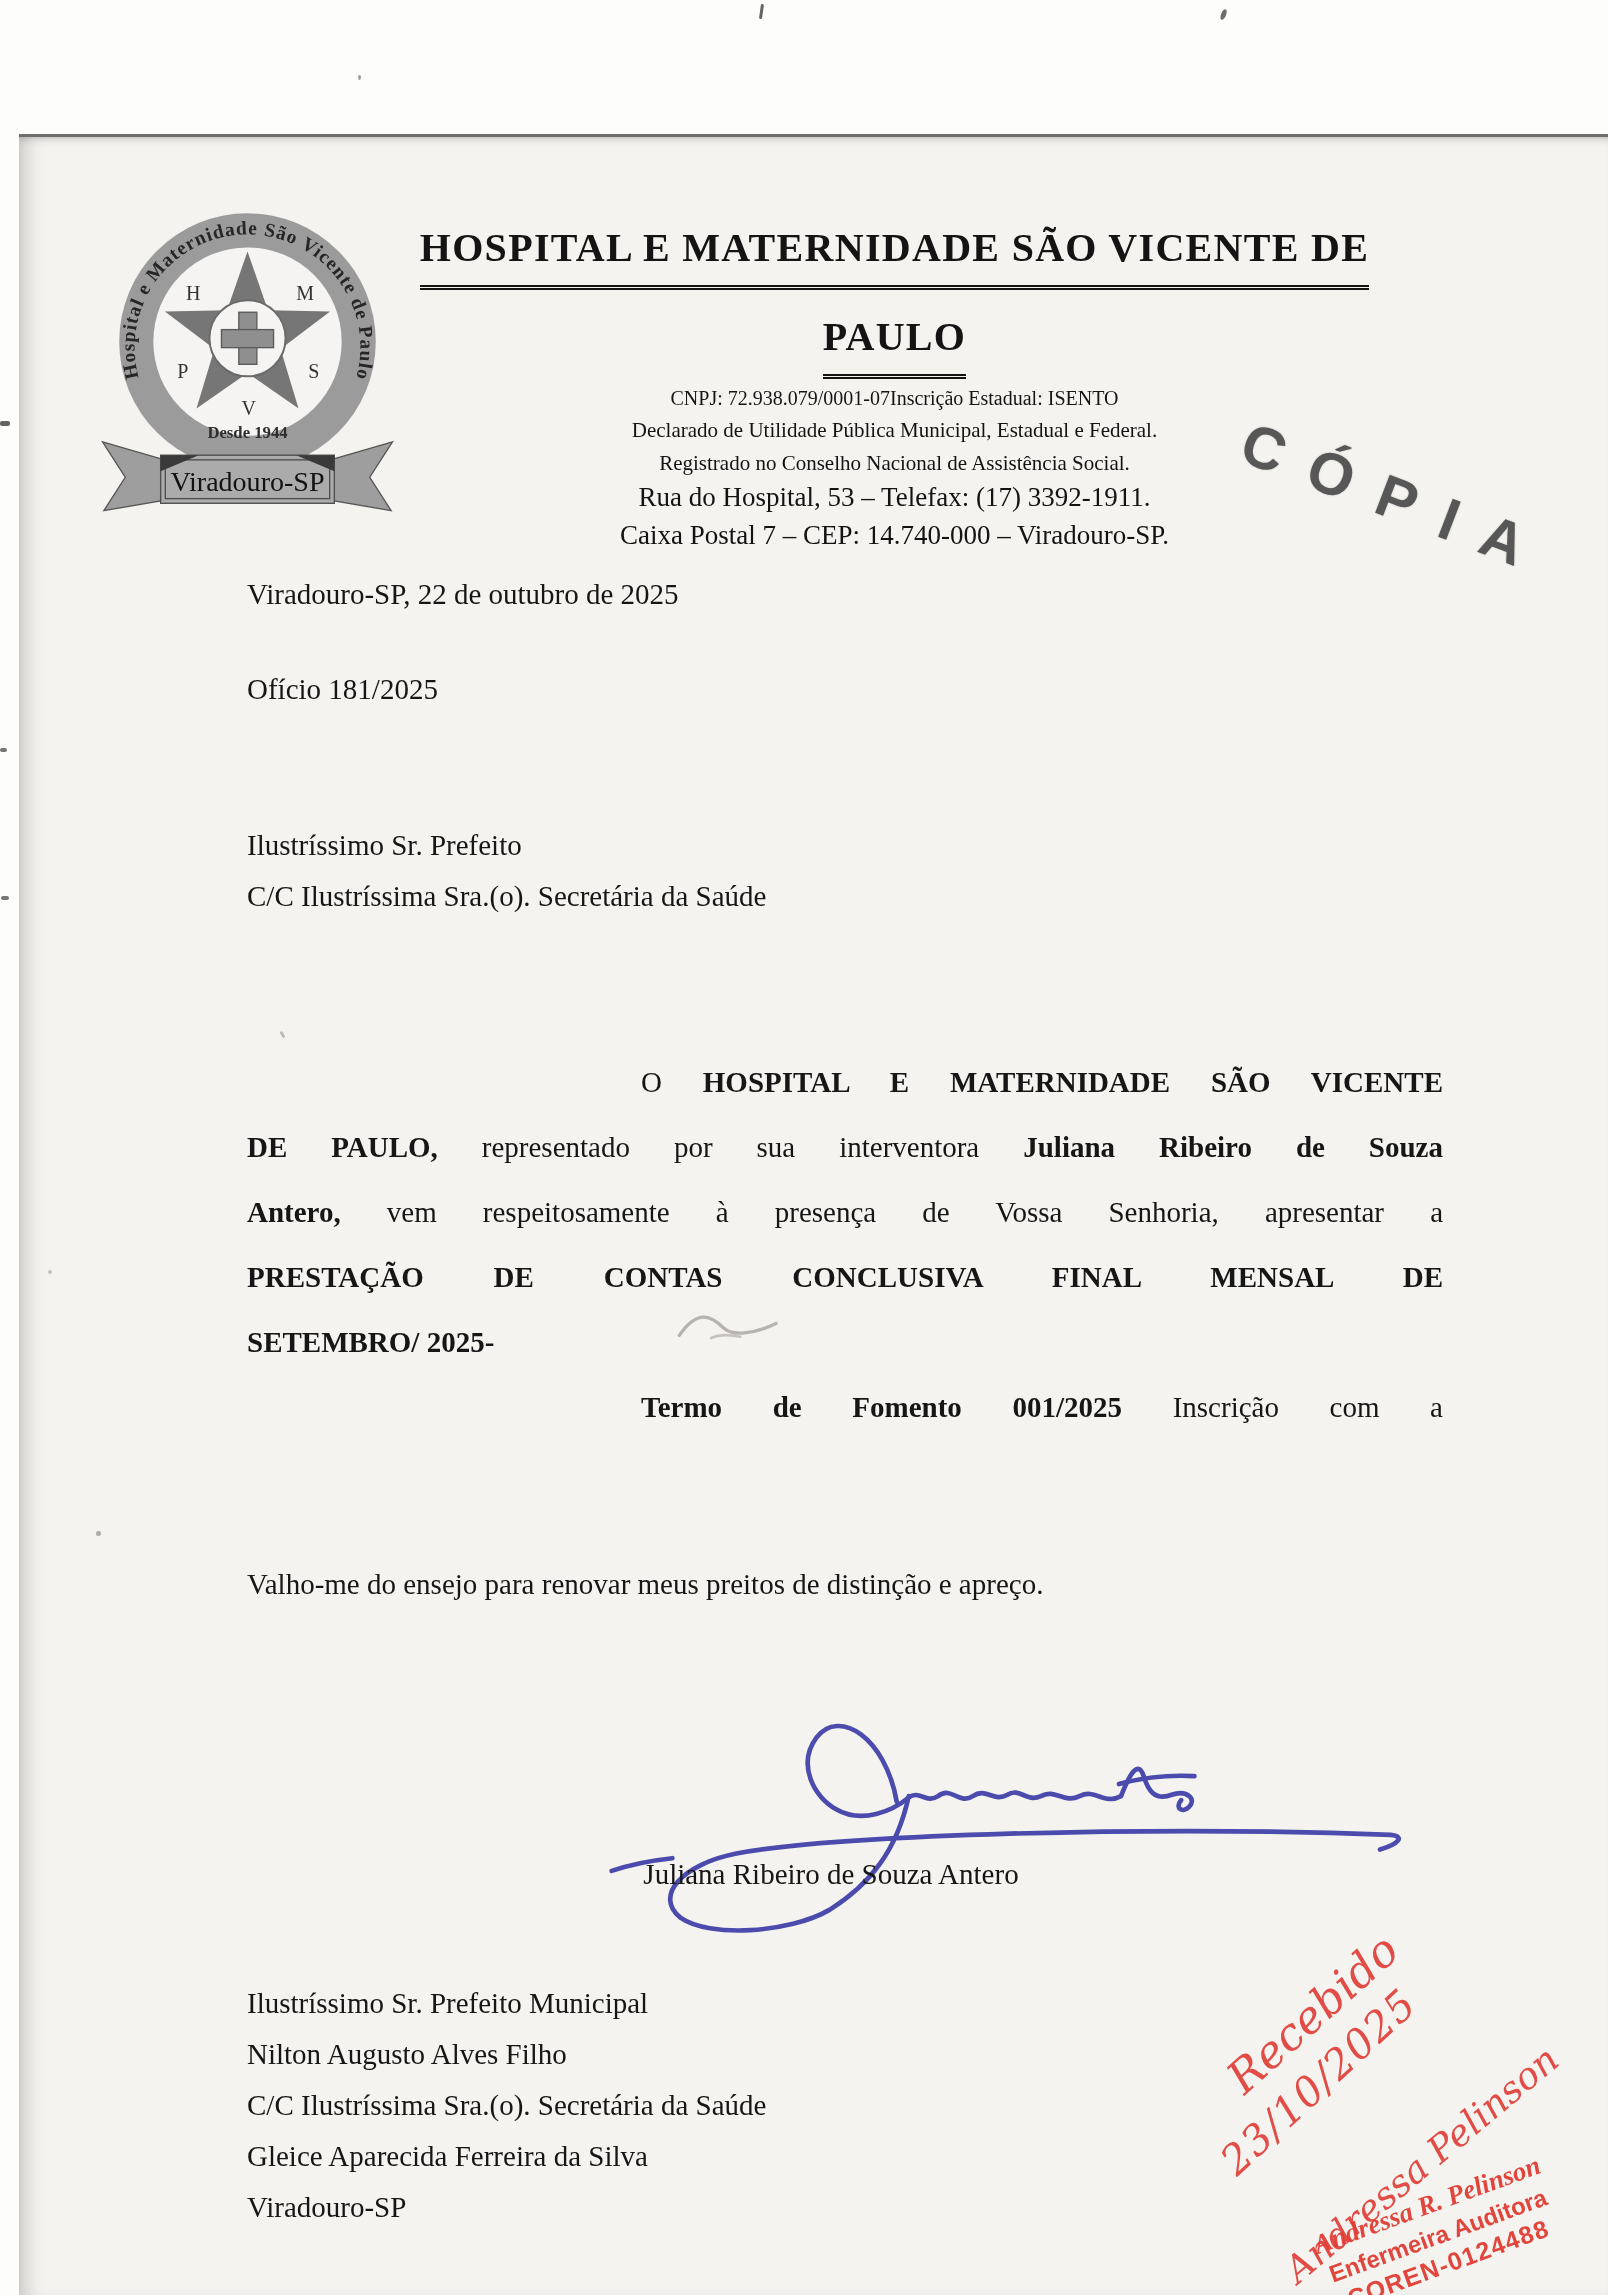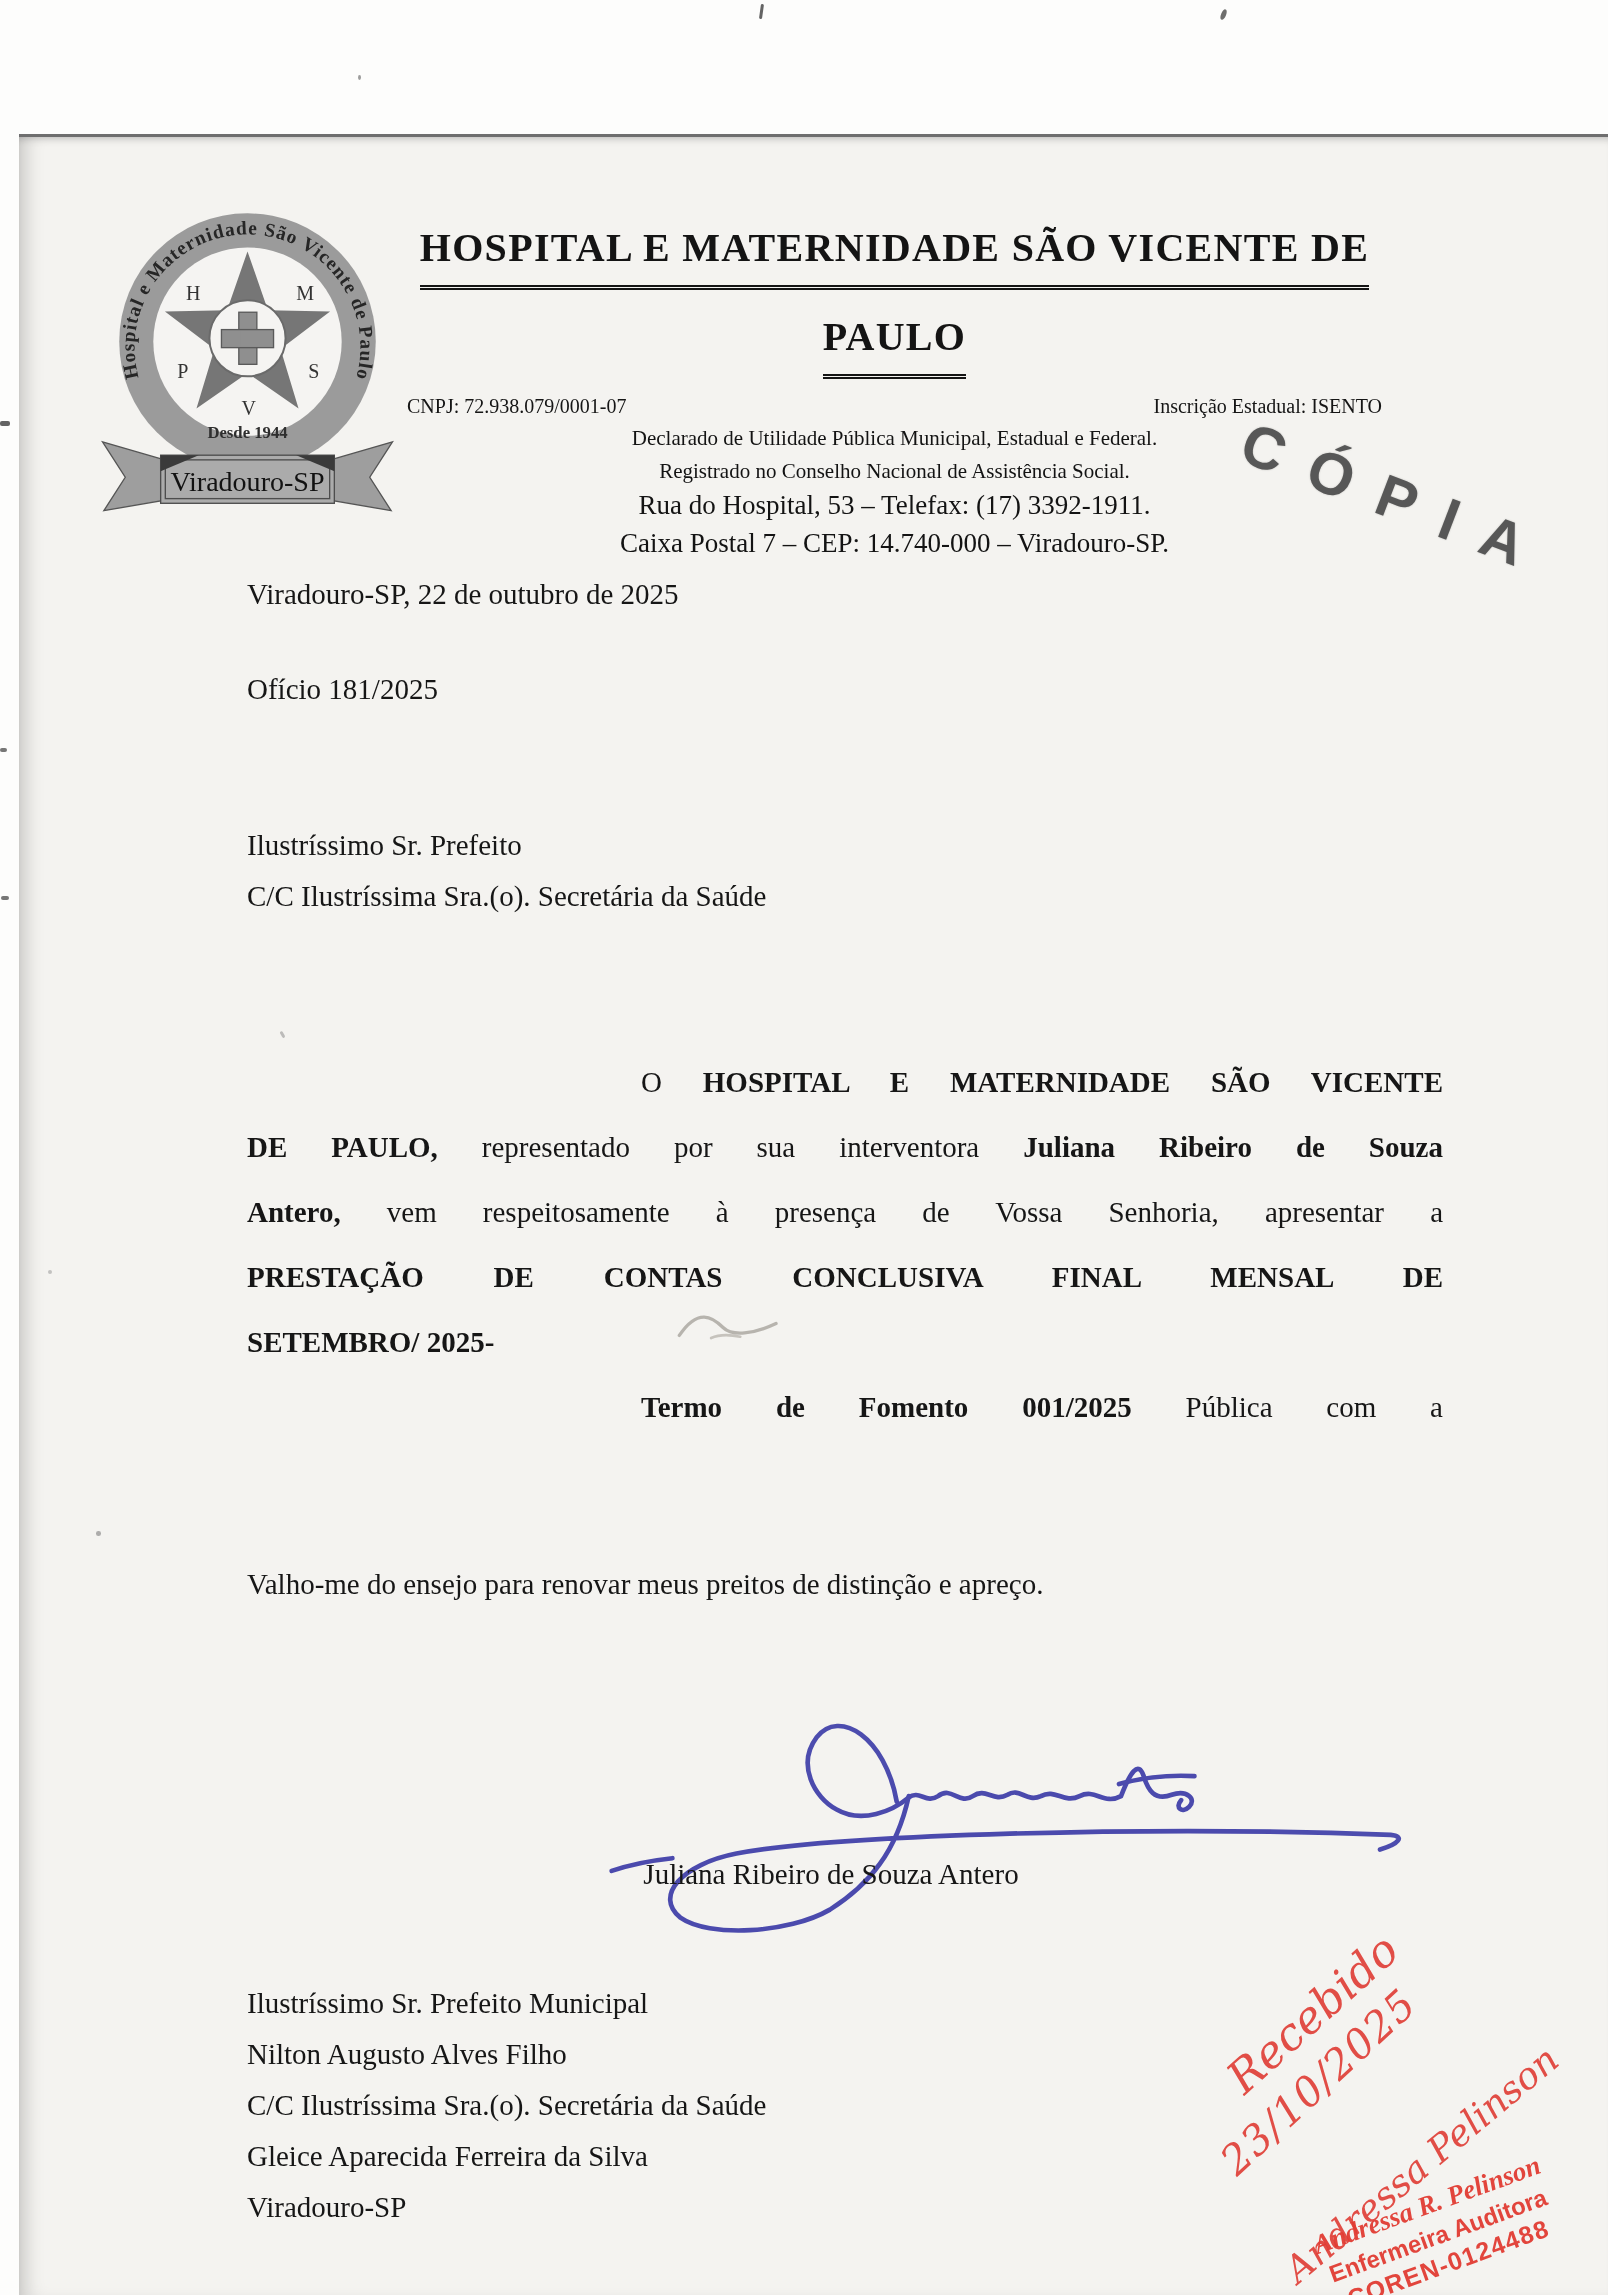--- a/index.html
+++ b/index.html
@@ -12,21 +12,21 @@
     position:absolute;left:18.7px;top:134px;right:0;bottom:0;
     background:#f4f3f0;border-top:3.3px solid #6e6e6e;
     box-shadow:inset 17.4px 0 20px -12px rgba(0,0,0,.20), inset 0 6.7px 9.4px -6.7px rgba(0,0,0,.28);
   }
   
   .logo{position:absolute;left:97px;top:200px;width:301px;height:324px;}
   .header-text{position:absolute;left:407px;top:226px;width:975px;text-align:center;}
   .title-line{display:inline-block;font-weight:bold;font-size:40px;letter-spacing:1.3px;
     color:#141414;border-bottom:5.3px double #141414;padding-bottom:14px;line-height:1.12;}
   .title2{margin-top:25px;}
-  .cnpj-row{display:flex;justify-content:space-between;margin-top:16px;font-size:20px;color:#151515;}
+  .cnpj-row{display:flex;justify-content:center;margin-top:8px;font-size:20px;color:#151515;}
   .hline-s{margin-top:8px;font-size:21px;color:#131313;}
   .hline-m{margin-top:6.7px;font-size:27px;color:#131313;}
   
   .copia{
     position:absolute;left:1256px;top:409px;transform:rotate(21deg);transform-origin:left top;
     font-family:"Liberation Sans",sans-serif;font-weight:bold;font-size:59px;
     letter-spacing:28px;color:#424242;opacity:.88;text-shadow:0 0 2px rgba(70,70,70,.35);
   }
   
   .abs{position:absolute;}
@@ -125,21 +125,21 @@
   </div>
 
   <div class="speck" style="left:281px;top:1031px;width:3.3px;height:7.3px;transform:rotate(-30deg);opacity:.45;background:#777;"></div>
 
   <div class="abs para fs-body" style="top:1050px;">
     <div class="pline indent"><span>O </span><span class="b">HOSPITAL E MATERNIDADE SÃO VICENTE</span></div>
     <div class="pline"><span class="b">DE PAULO,</span><span> representado por sua interventora </span><span class="b">Juliana Ribeiro de Souza</span></div>
     <div class="pline"><span class="b">Antero,</span><span> vem respeitosamente à presença de Vossa Senhoria, apresentar a</span></div>
     <div class="pline"><span class="b">PRESTAÇÃO DE CONTAS CONCLUSIVA FINAL MENSAL DE</span></div>
     <div class="pline left"><span class="b">SETEMBRO/ 2025-</span></div>
-    <div class="pline indent"><span class="b">Termo de Fomento 001/2025</span><span> Pública com a</span></div>
+    <div class="pline indent"><span class="b">Termo de Fomento 001/2025</span><span> Inscrição com a</span></div>
   </div>
 
   <svg class="abs" style="left:671px;top:1297px;" width="120" height="53" viewBox="0 0 180 80">
     <path d="M 12 58 C 40 16, 62 30, 78 46 C 92 60, 124 56, 158 40" stroke="#a8a49d" stroke-width="5" fill="none" stroke-linecap="round" opacity=".8"></path>
     <path d="M 60 62 C 75 55, 90 57, 104 60" stroke="#b2aea7" stroke-width="4" fill="none" stroke-linecap="round" opacity=".7"></path>
   </svg>
 
   <div class="abs fs-body" style="left:247px;top:1568px;">Valho-me do ensejo para renovar meus preitos de distinção e apreço.</div>
   <div class="speck" style="left:96px;top:1531px;width:4.7px;height:4.7px;border-radius:50%;opacity:.5;background:#666;"></div>
   <div class="speck" style="left:48px;top:1270px;width:4px;height:4px;border-radius:50%;opacity:.4;background:#777;"></div>

